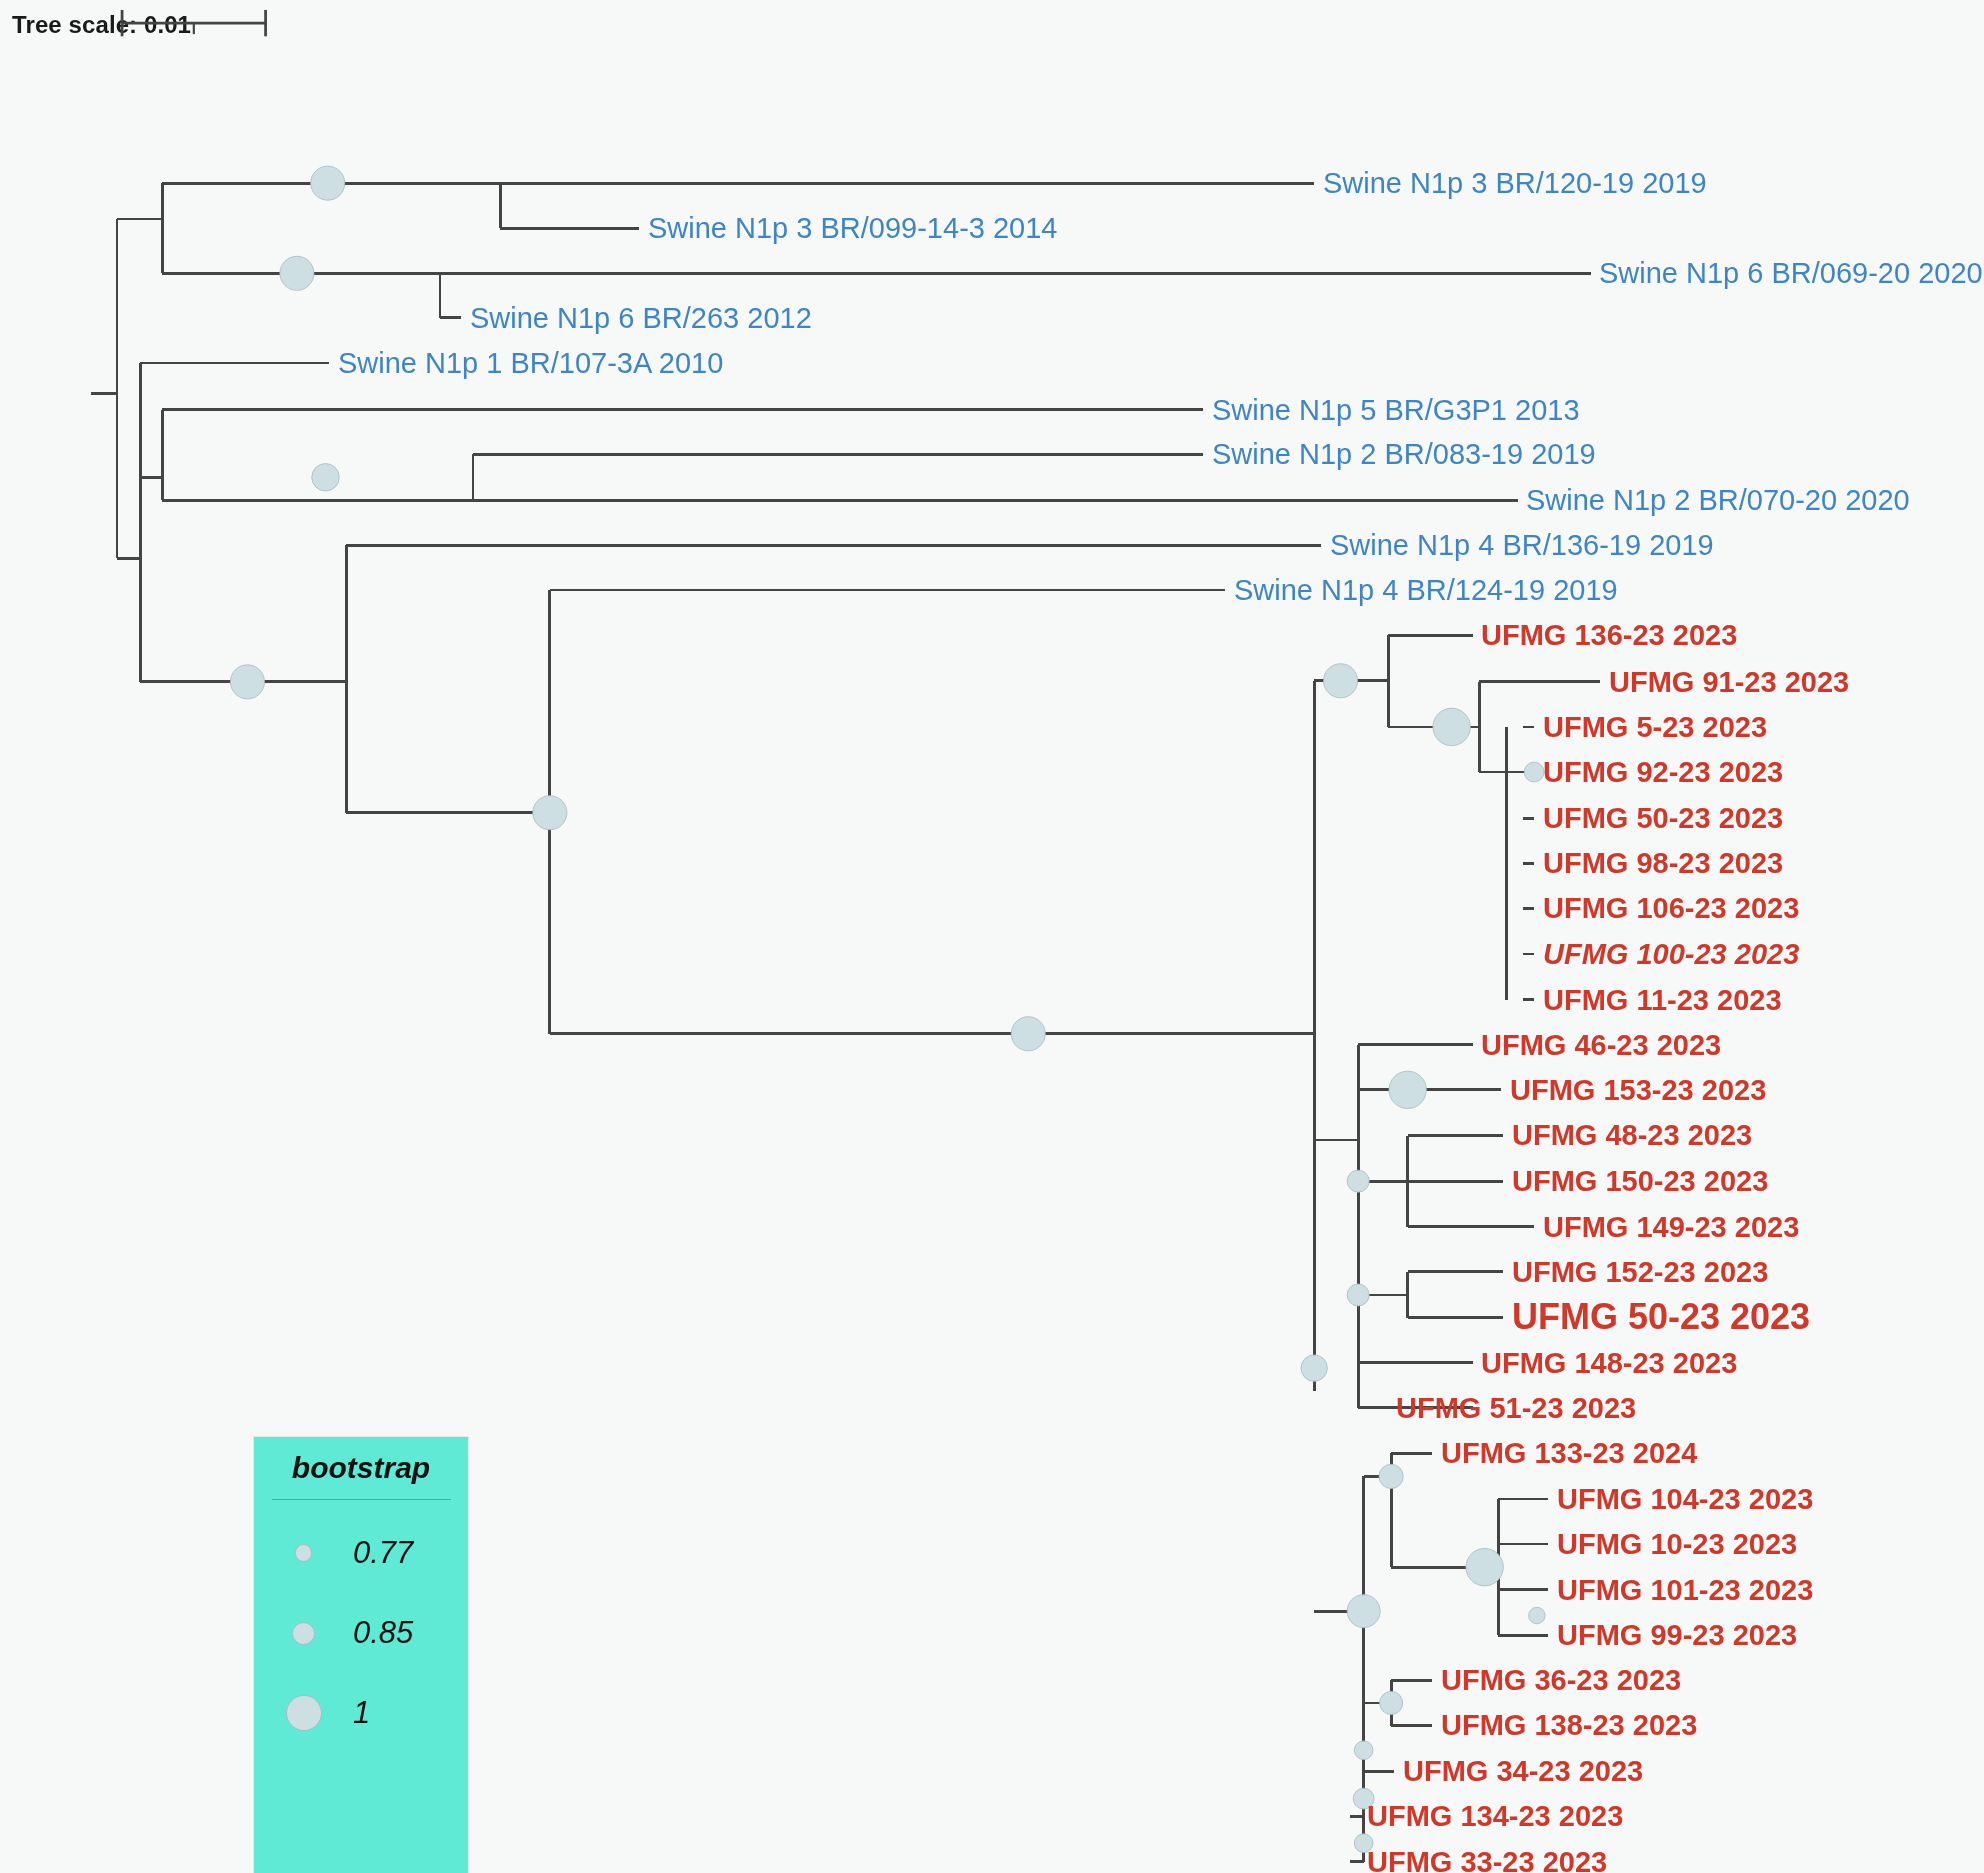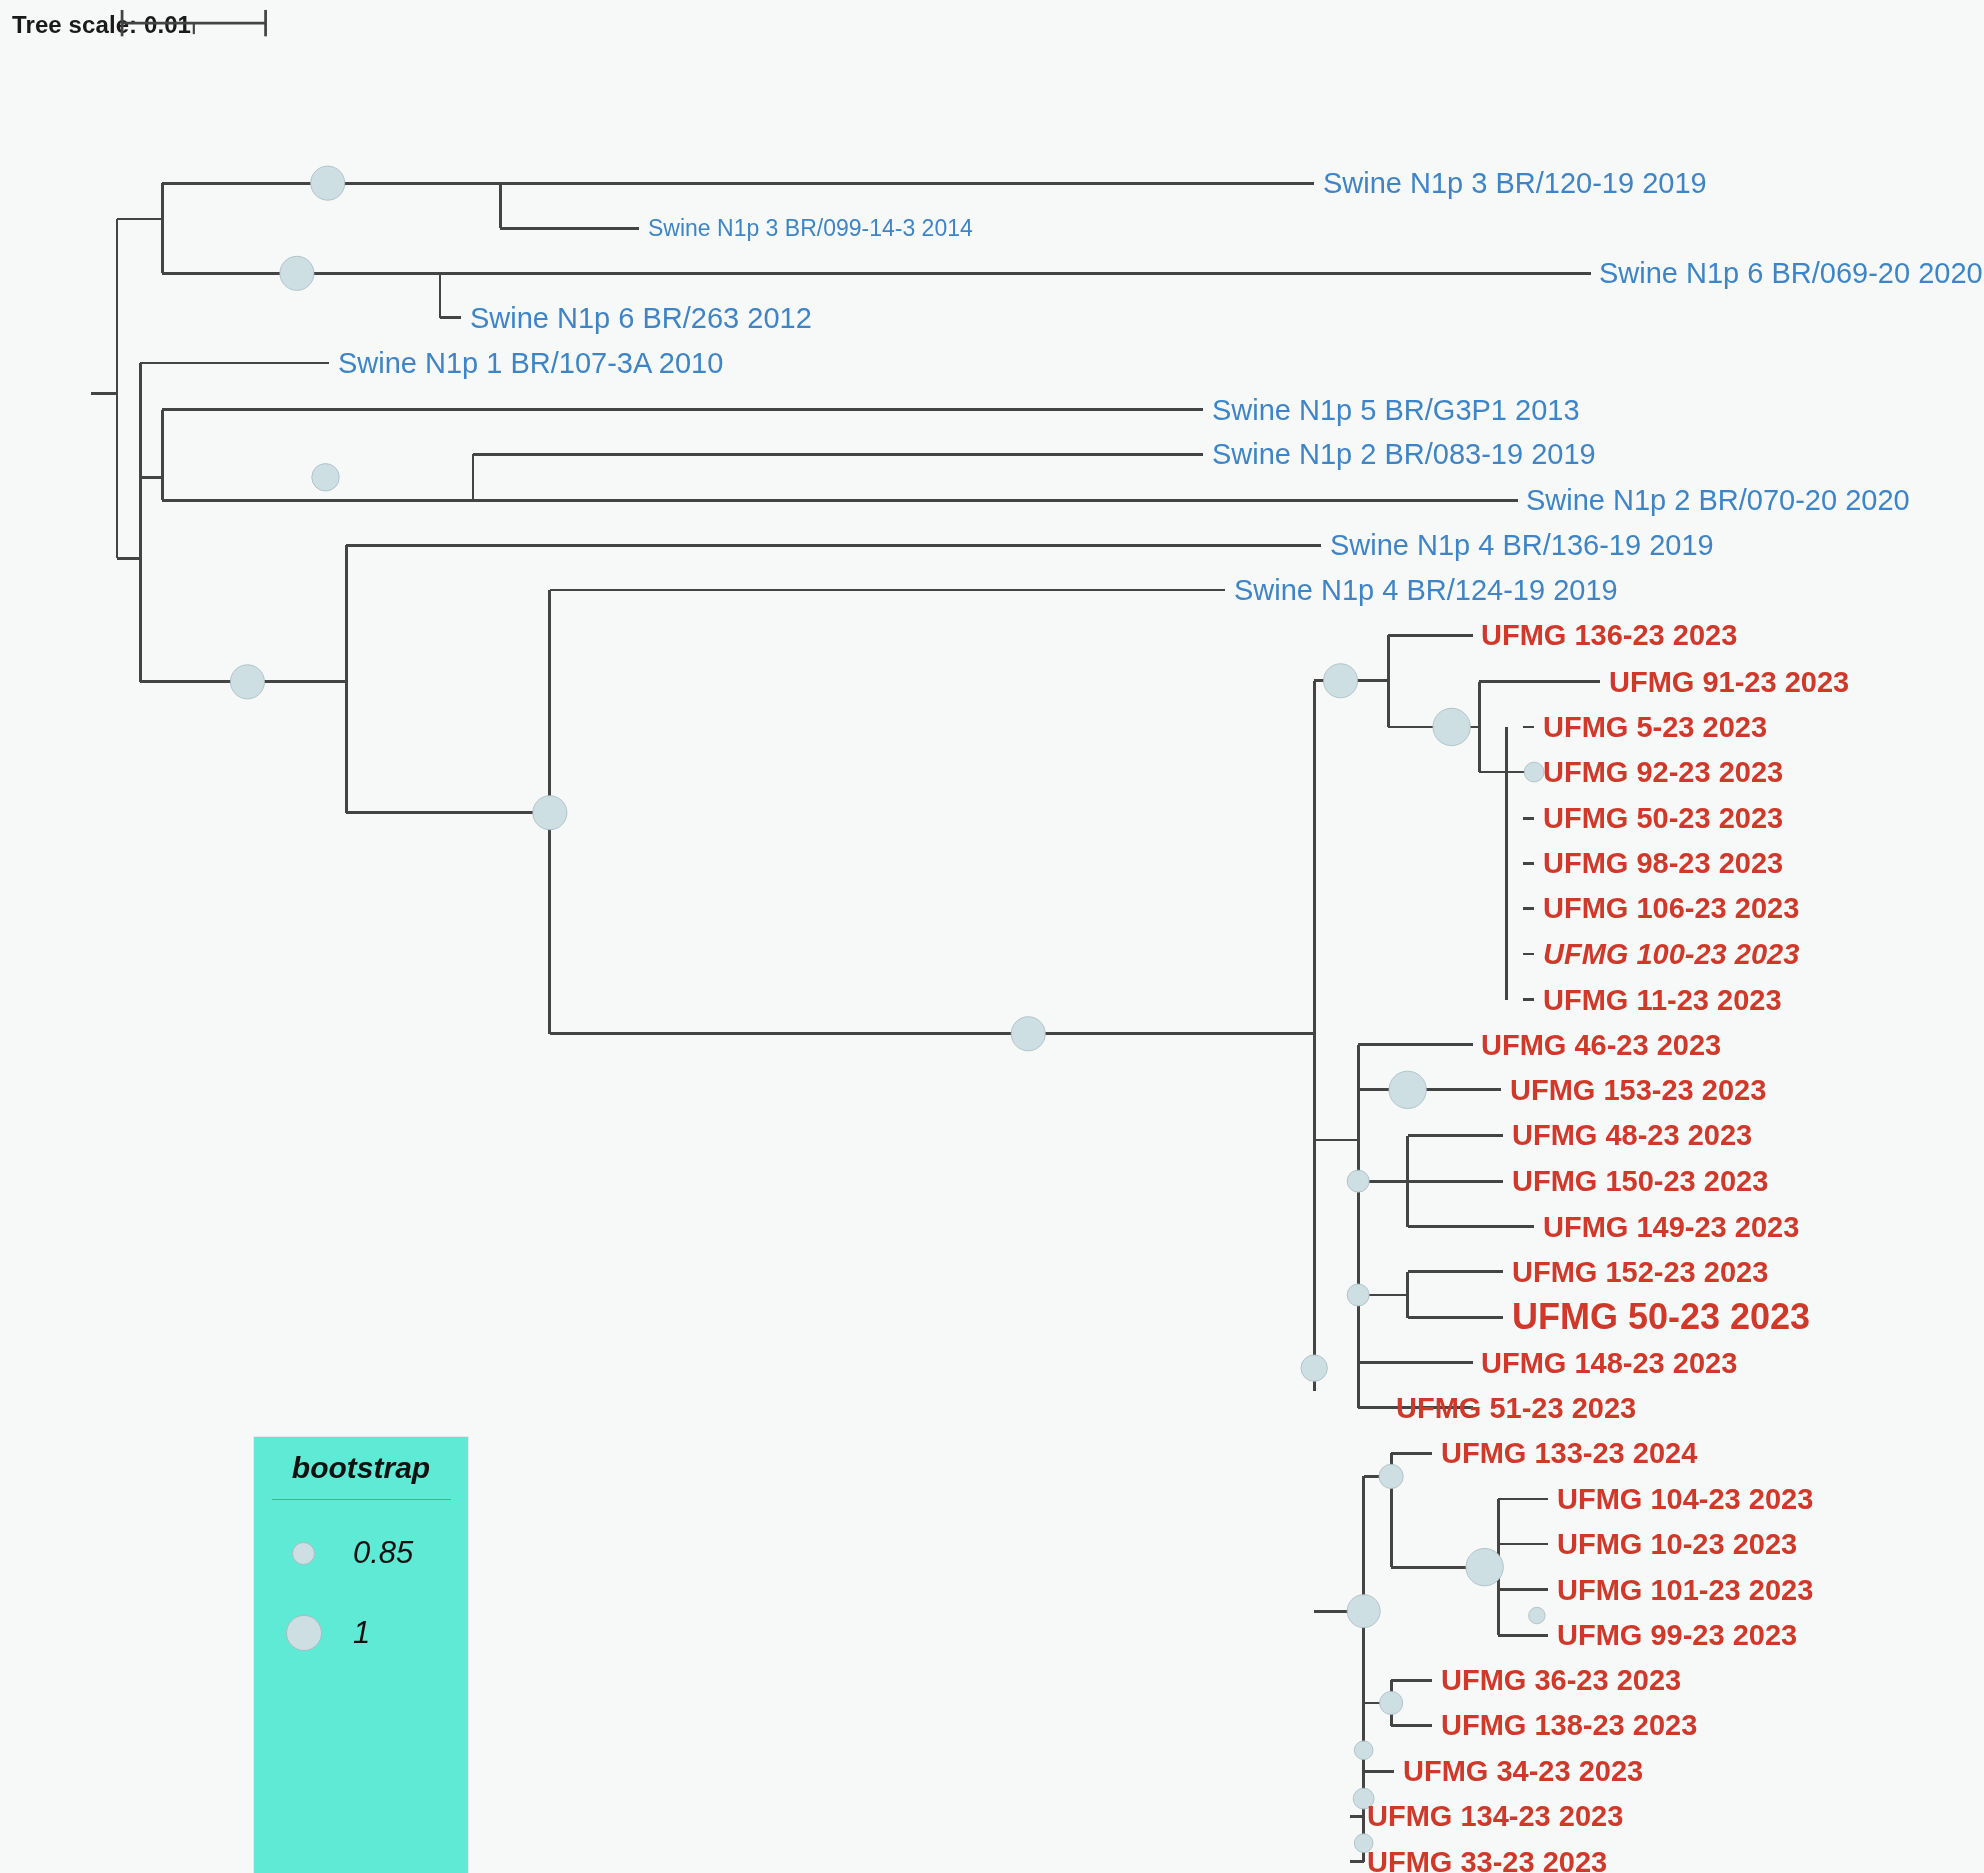--- a/index.html
+++ b/index.html
@@ -186,21 +186,21 @@
         <circle cx="2480" cy="2930" r="30" fill="#cedfe4" stroke="#a8bcc2" stroke-width="1.5"></circle>
         <circle cx="2530" cy="3097" r="21" fill="#cedfe4" stroke="#a8bcc2" stroke-width="1.5"></circle>
         <circle cx="2480" cy="3183" r="17" fill="#cedfe4" stroke="#a8bcc2" stroke-width="1.5"></circle>
         <circle cx="2480" cy="3271" r="19" fill="#cedfe4" stroke="#a8bcc2" stroke-width="1.5"></circle>
         <circle cx="2480" cy="3352" r="17" fill="#cedfe4" stroke="#a8bcc2" stroke-width="1.5"></circle>
       </g>
   </svg>
 
   <div id="tip-layer">
       <div class="tip-label tip-blue" style="left: 1323px; top: 183px; font-size: 29px;">Swine N1p 3 BR/120-19 2019</div>
-      <div class="tip-label tip-blue" style="left: 648px; top: 228px; font-size: 23px;">Swine N1p 3 BR/099-14-3 2014</div>
+      <div class="tip-label tip-blue" style="left: 648px; top: 228px; font-size: 29px;">Swine N1p 3 BR/099-14-3 2014</div>
       <div class="tip-label tip-blue" style="left: 1599px; top: 273px; font-size: 29px;">Swine N1p 6 BR/069-20 2020</div>
       <div class="tip-label tip-blue" style="left: 470px; top: 318px; font-size: 29px;">Swine N1p 6 BR/263 2012</div>
       <div class="tip-label tip-blue" style="left: 338px; top: 363px; font-size: 29px;">Swine N1p 1 BR/107-3A 2010</div>
       <div class="tip-label tip-blue" style="left: 1212px; top: 410px; font-size: 29px;">Swine N1p 5 BR/G3P1 2013</div>
       <div class="tip-label tip-blue" style="left: 1212px; top: 454px; font-size: 29px;">Swine N1p 2 BR/083-19 2019</div>
       <div class="tip-label tip-blue" style="left: 1526px; top: 500px; font-size: 29px;">Swine N1p 2 BR/070-20 2020</div>
       <div class="tip-label tip-blue" style="left: 1330px; top: 545px; font-size: 29px;">Swine N1p 4 BR/136-19 2019</div>
       <div class="tip-label tip-blue" style="left: 1234px; top: 590px; font-size: 29px;">Swine N1p 4 BR/124-19 2019</div>
       <div class="tip-label tip-red" style="left: 1481px; top: 635px; font-size: 29px;">UFMG 136-23 2023</div>
       <div class="tip-label tip-red" style="left: 1609px; top: 682px; font-size: 29px;">UFMG 91-23 2023</div>
@@ -231,20 +231,26 @@
       <div class="tip-label tip-red" style="left: 1367px; top: 1816px; font-size: 29px;">UFMG 134-23 2023</div>
       <div class="tip-label tip-red" style="left: 1367px; top: 1862px; font-size: 29px;">UFMG 33-23 2023</div>
     </div>
 
   <div class="legend-box">
     <div class="legend-title">bootstrap</div>
     <div class="legend-rule"></div>
     <div class="legend-rows" id="legend-rows">
         <div class="legend-row">
           <div class="legend-dot-cell">
+            <div class="legend-dot" style="width: 15.4px; height: 15.4px;"></div>
+          </div>
+          <div class="legend-val">0.77</div>
+        </div>
+        <div class="legend-row">
+          <div class="legend-dot-cell">
             <div class="legend-dot" style="width: 21px; height: 21px;"></div>
           </div>
           <div class="legend-val">0.85</div>
         </div>
         <div class="legend-row">
           <div class="legend-dot-cell">
             <div class="legend-dot" style="width: 34px; height: 34px;"></div>
           </div>
           <div class="legend-val">1</div>
         </div>

